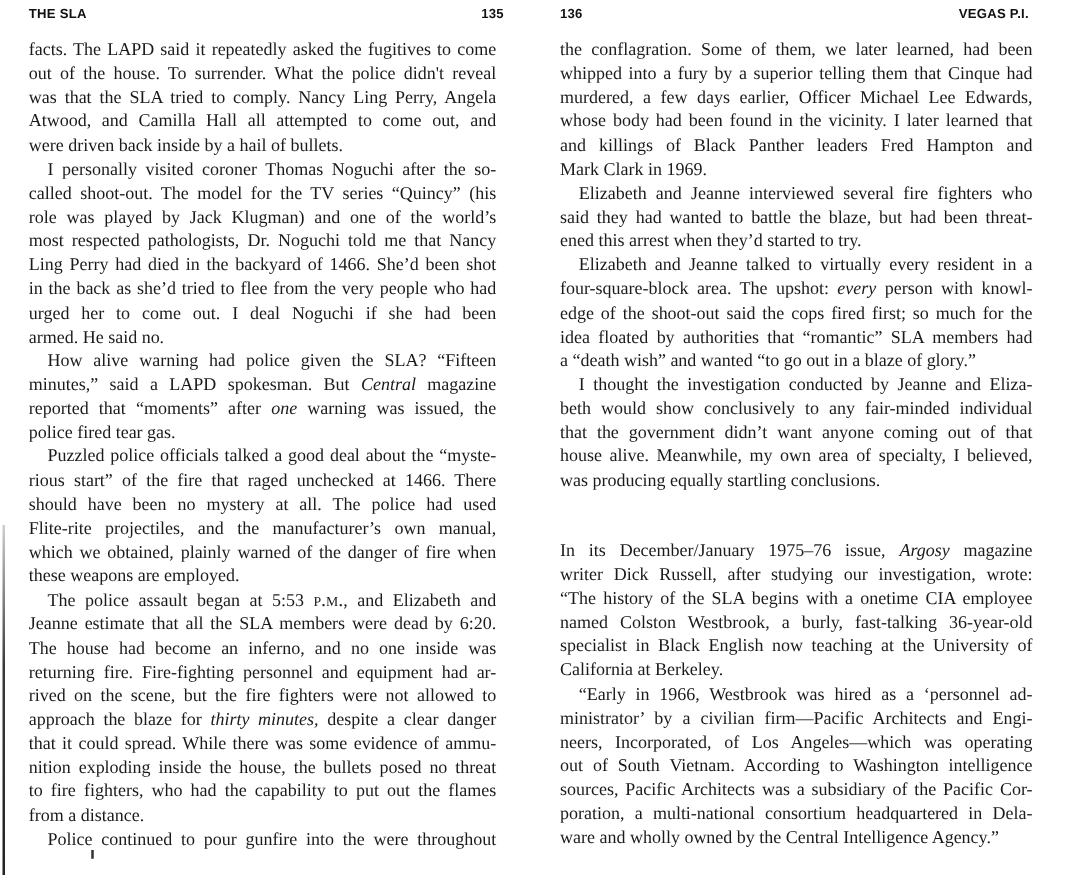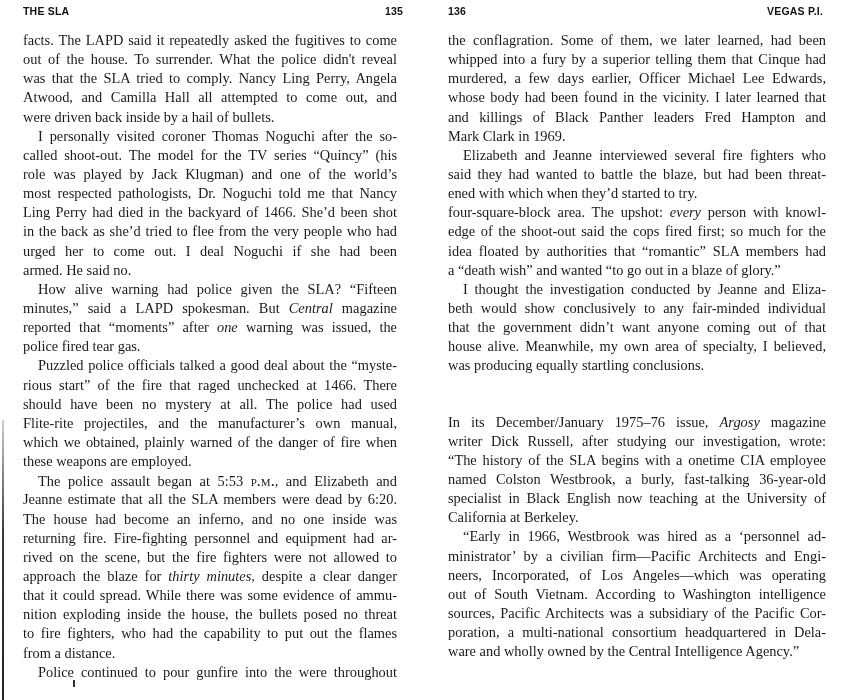--- a/index.html
+++ b/index.html
@@ -111,23 +111,24 @@
           <span class="line">the conflagration. Some of them, we later learned, had been</span>
           <span class="line">whipped into a fury by a superior telling them that Cinque had</span>
           <span class="line">murdered, a few days earlier, Officer Michael Lee Edwards,</span>
           <span class="line">whose body had been found in the vicinity. I later learned that</span>
           <span class="line">and killings of Black Panther leaders Fred Hampton and</span>
           <span class="line last">Mark Clark in 1969.</span>
         </div>
         <div>
           <span class="line indent">Elizabeth and Jeanne interviewed several fire fighters who</span>
           <span class="line">said they had wanted to battle the blaze, but had been threat-</span>
-          <span class="line last">ened with which when they’d started to try.</span>
+          <span class="line last">ened this arrest when they’d started to try.</span>
         </div>
         <div>
+          <span class="line indent">Elizabeth and Jeanne talked to virtually every resident in a</span>
           <span class="line">four-square-block area. The upshot: <i>every</i> person with knowl-</span>
           <span class="line">edge of the shoot-out said the cops fired first; so much for the</span>
           <span class="line">idea floated by authorities that “romantic” SLA members had</span>
           <span class="line last">a “death wish” and wanted “to go out in a blaze of glory.”</span>
         </div>
         <div>
           <span class="line indent">I thought the investigation conducted by Jeanne and Eliza-</span>
           <span class="line">beth would show conclusively to any fair-minded individual</span>
           <span class="line">that the government didn’t want anyone coming out of that</span>
           <span class="line">house alive. Meanwhile, my own area of specialty, I believed,</span>

